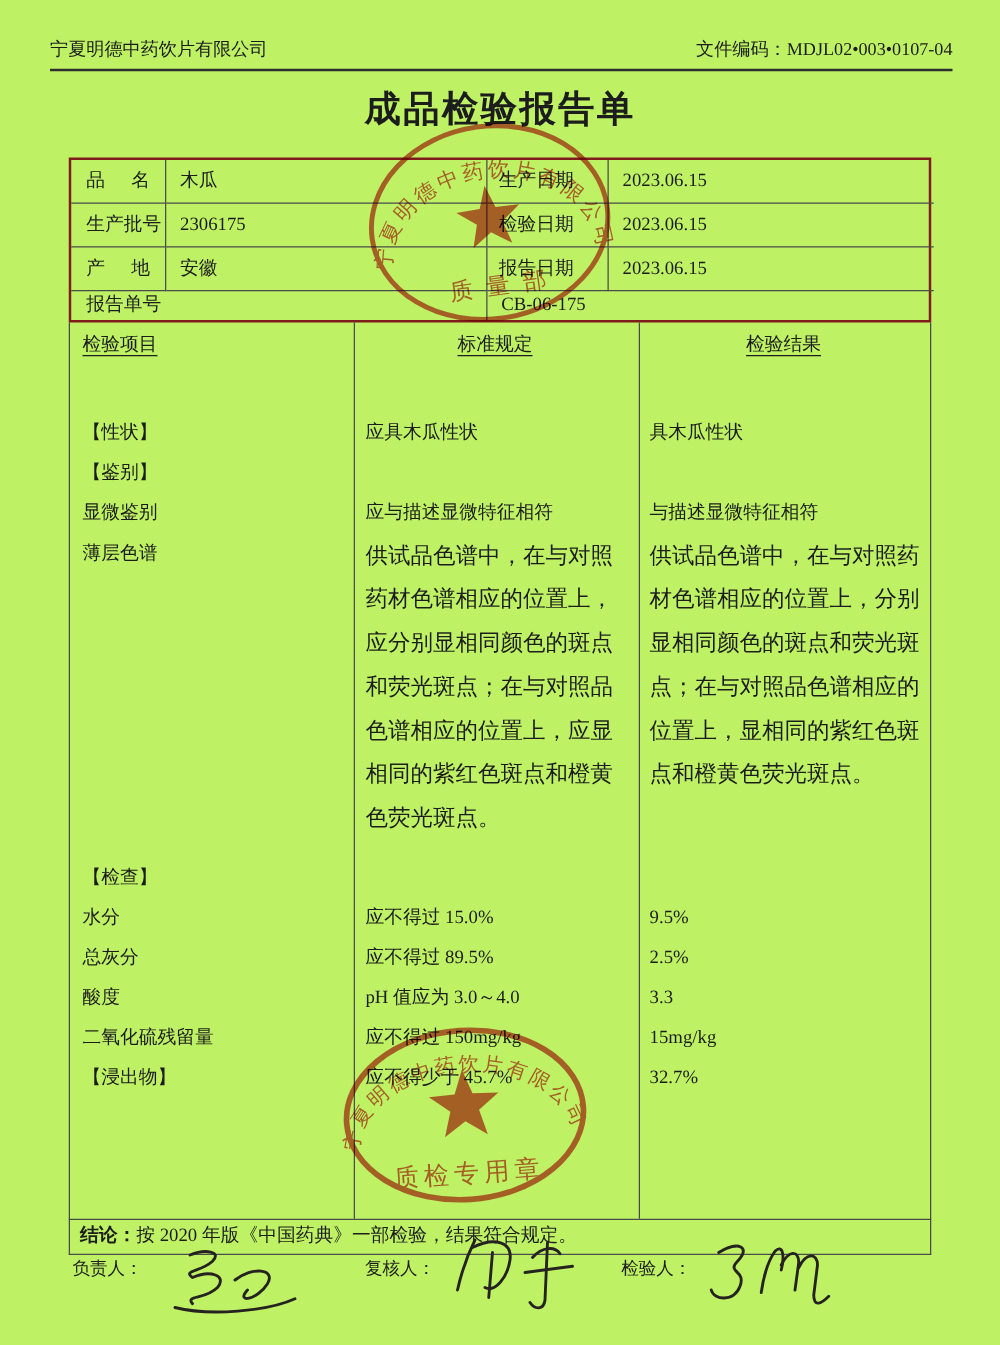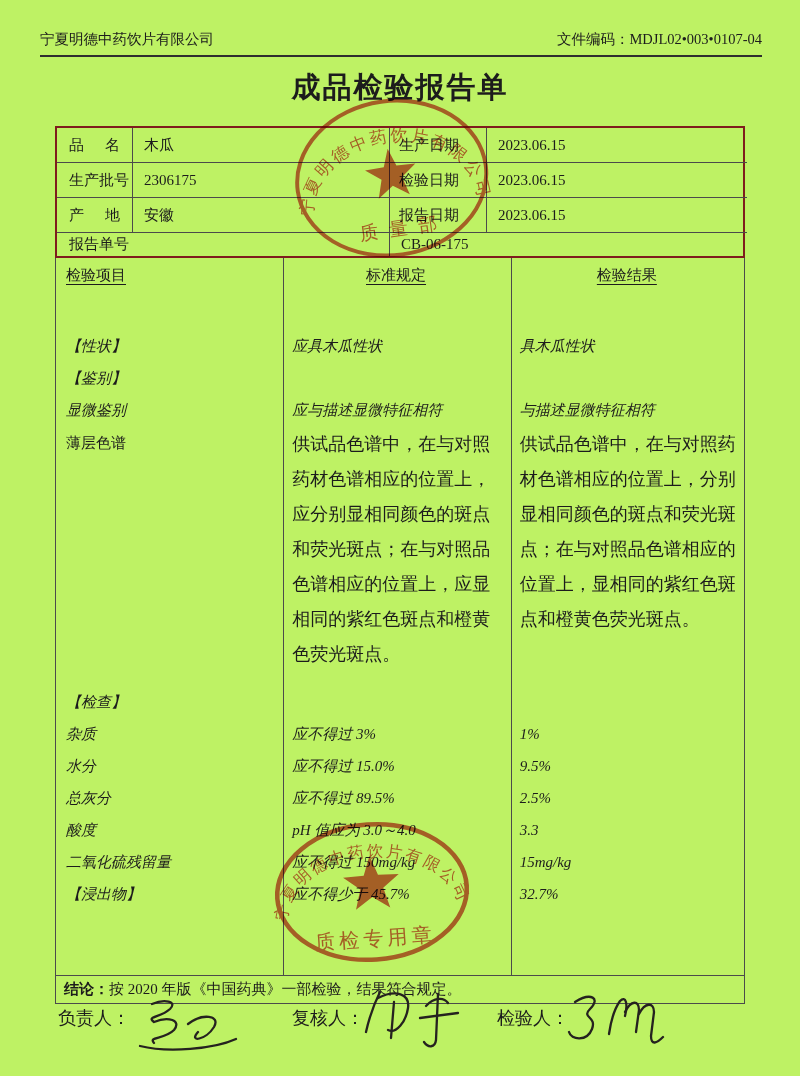--- a/index.html
+++ b/index.html
@@ -29,35 +29,35 @@
   .vline { position:absolute; top:0; bottom:0; width:0; border-left:1px solid #4b4b4b; }
   .vl1 { left:227px; } .vl2 { left:455px; }
   .trow { display:flex; }
   .c1 { width:227px; padding-left:10px; }
   .c2 { width:228px; padding-left:10px; }
   .c3 { width:235px; padding-left:10px; }
   .thead-row { height:36px; padding-top:8px; }
   .thead-row .hd { text-decoration:underline; text-underline-offset:4px; }
   .thead-row .c2, .thead-row .c3 { text-align:center; padding-left:0; }
   .spacer { height:36px; }
-  .row-s { height:32px; line-height:32px;font-style:italic; }
+  .row-s { height:32px; line-height:32px; }
   .row-s .cell-t { overflow:hidden; white-space:nowrap; }
   .row-long { min-height:178px; }
   .row-long .c1 { line-height:35px; }
   .row-long .para { line-height:35px; font-size:18px; padding-top:1px; }
   .row-long .c2 { padding-right:8px; }
   .row-long .c3 { padding-right:8px; }
   .gap-top { margin-top:14px; }
 
   
   .conclusion { border:1px solid #4b4b4b; border-top:none; height:28px; line-height:27px; font-size:15px; padding-left:8px; white-space:nowrap; }
   .conclusion .lab { font-weight:bold; }
 
   
-  .sig-label { position:absolute; font-size:18px; }
+  .sig-label { position:absolute; font-size:14px; }
   .sig-svg { position:absolute; }
   .sig-svg path { fill:none; stroke:#25221f; stroke-width:2.3; stroke-linecap:round; stroke-linejoin:round; }
 
   
   .stamp { position:absolute; mix-blend-mode:multiply; opacity:.82; pointer-events:none; }
   .stamp ellipse { fill:none; }
 </style>
 </head>
 <body>
 
@@ -128,25 +128,20 @@
         <div class="c2 para">供试品色谱中，在与对照药材色谱相应的位置上，应分别显相同颜色的斑点和荧光斑点；在与对照品色谱相应的位置上，应显相同的紫红色斑点和橙黄色荧光斑点。</div>
         <div class="c3 para">供试品色谱中，在与对照药材色谱相应的位置上，分别显相同颜色的斑点和荧光斑点；在与对照品色谱相应的位置上，显相同的紫红色斑点和橙黄色荧光斑点。</div>
       </div>
 
       <div class="trow row-s gap-top">
         <div class="c1 cell-t">【检查】</div>
         <div class="c2 cell-t"></div>
         <div class="c3 cell-t"></div>
       </div>
 
-      <div class="trow row-s">
-        <div class="c1 cell-t">杂质</div>
-        <div class="c2 cell-t">应不得过 3%</div>
-        <div class="c3 cell-t">1%</div>
-      </div>
 
       <div class="trow row-s">
         <div class="c1 cell-t">水分</div>
         <div class="c2 cell-t">应不得过 15.0%</div>
         <div class="c3 cell-t">9.5%</div>
       </div>
 
       <div class="trow row-s">
         <div class="c1 cell-t">总灰分</div>
         <div class="c2 cell-t">应不得过 89.5%</div>

